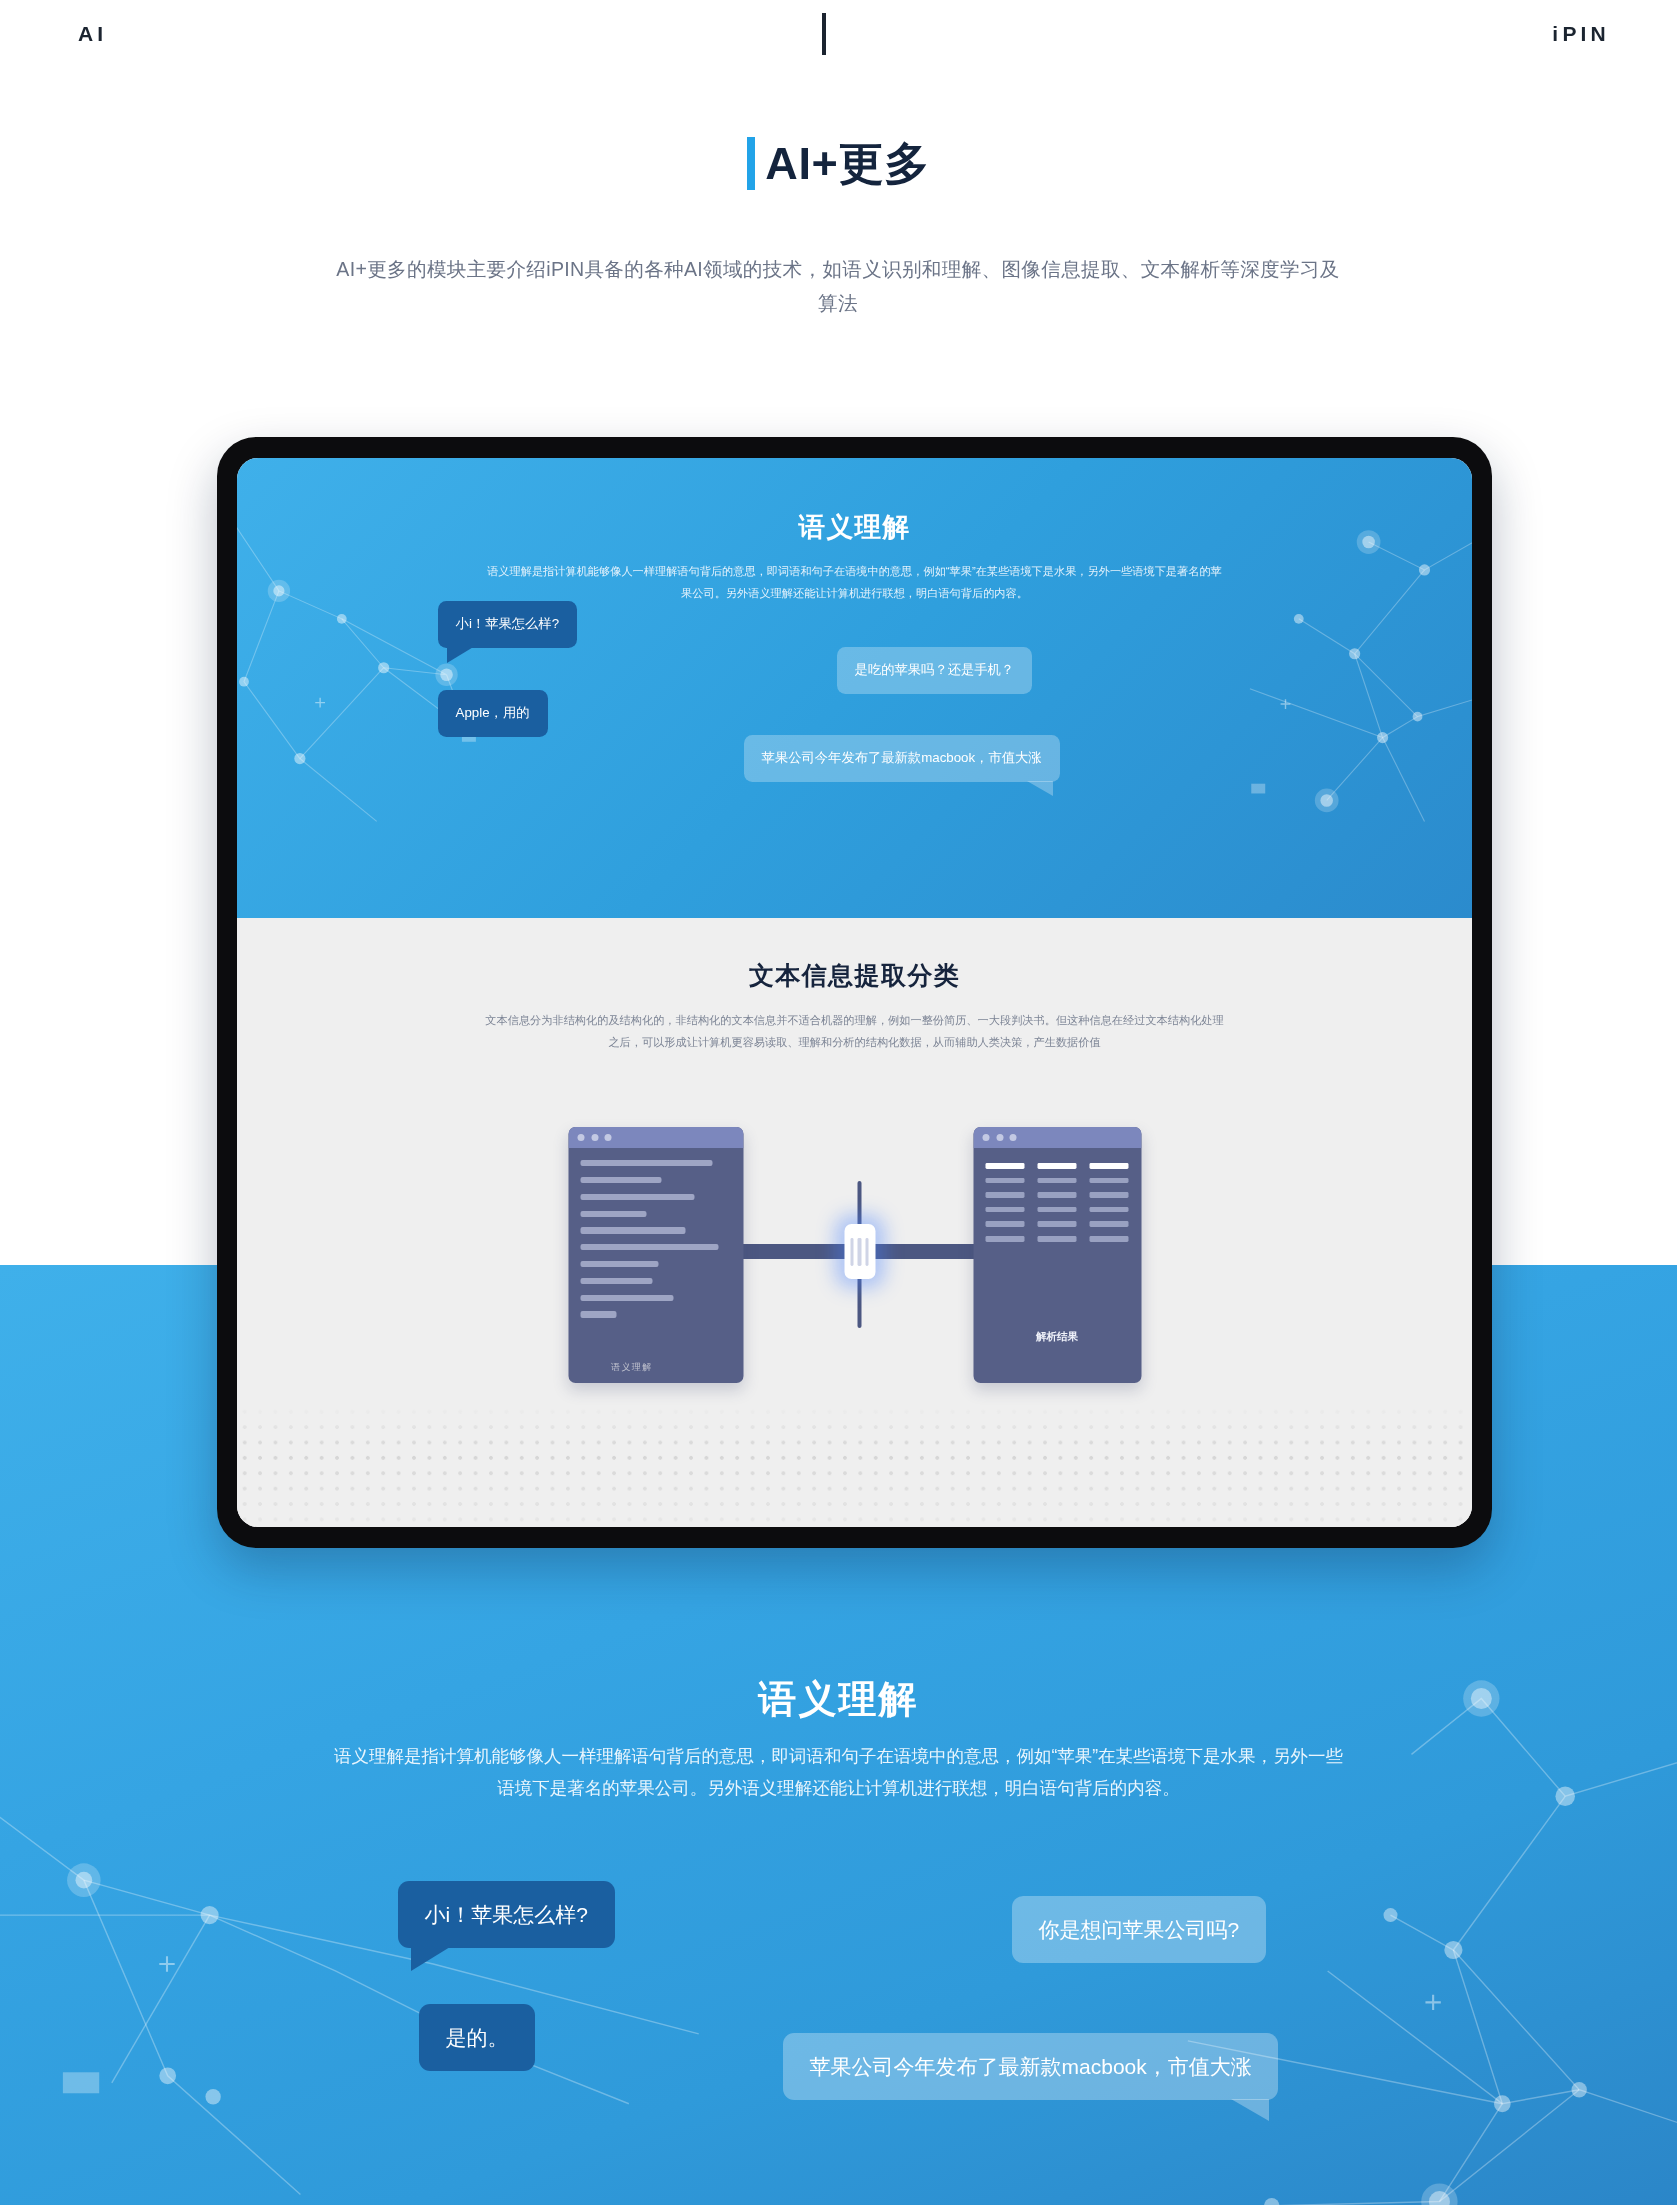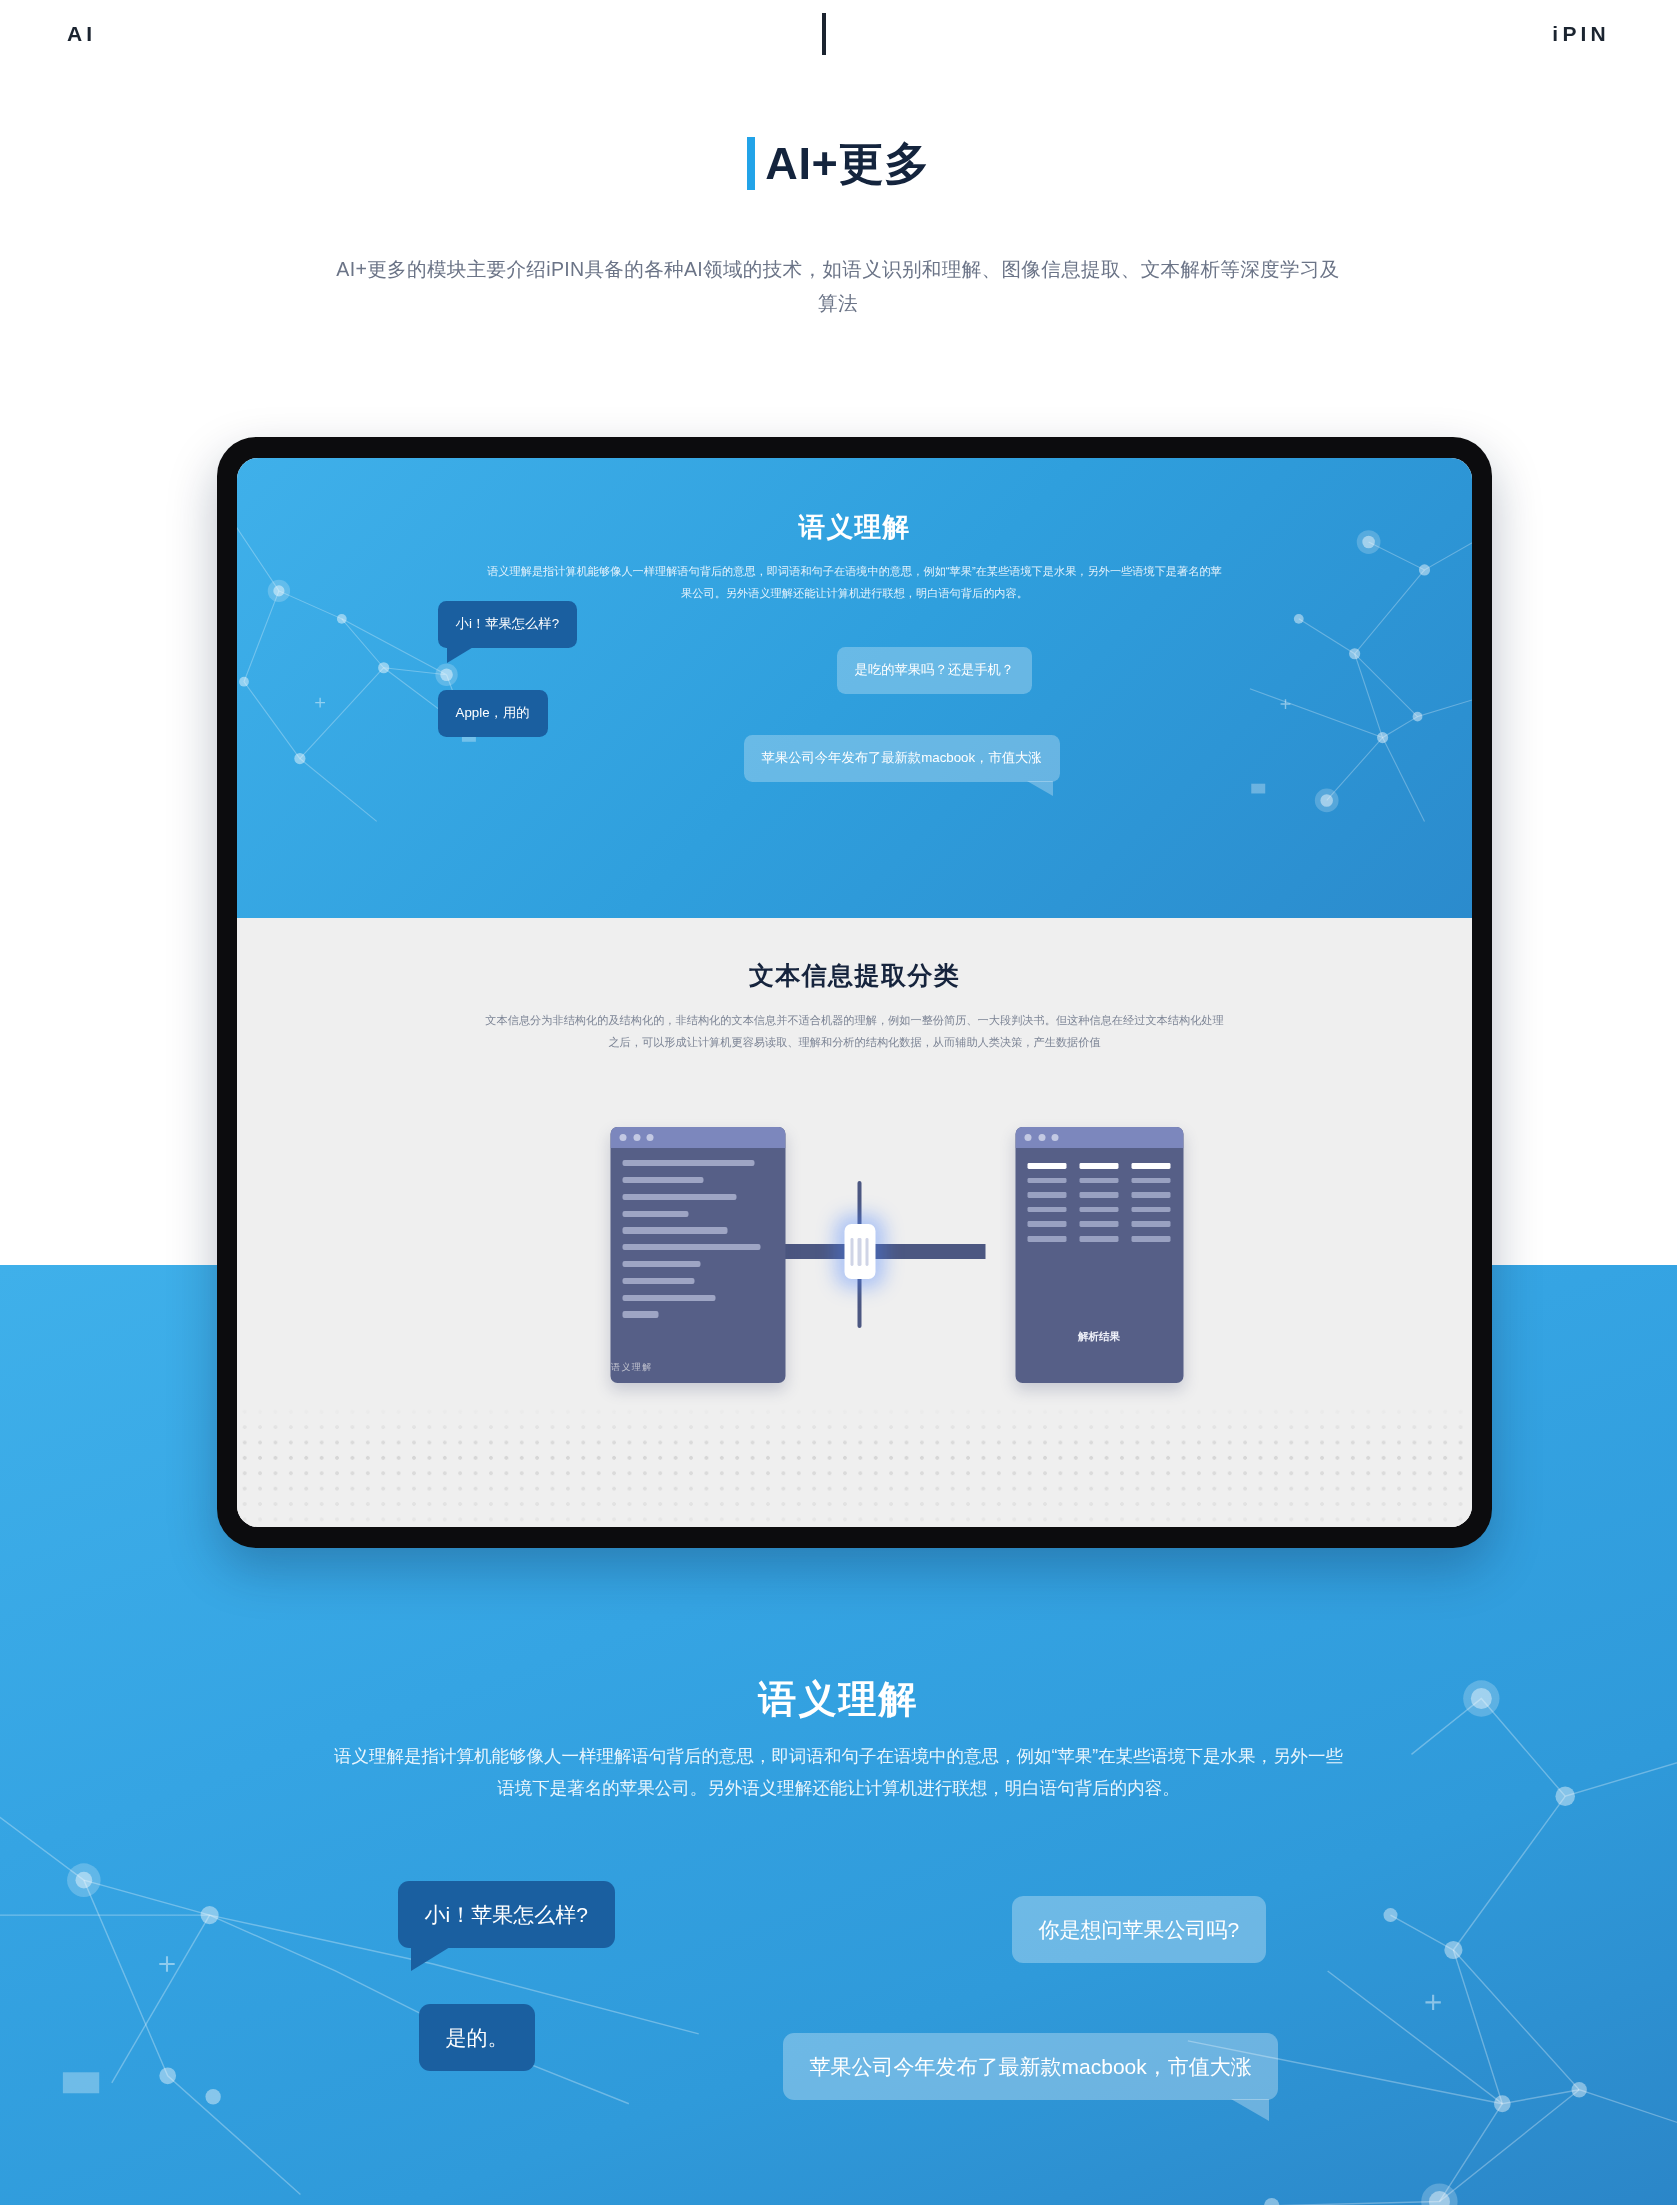--- a/index.html
+++ b/index.html
@@ -11,21 +11,21 @@
     position:relative; overflow:hidden;
   }
 
   
   .topbar {
     position:absolute; top:0; left:0; width:1677px; height:67px;
     display:flex; align-items:center; justify-content:space-between;
     padding:0 67px;
   }
   .topbar .tb-left, .topbar .tb-right {
-    font-size:21px; font-weight:700; color:#1b2430; letter-spacing:4.2px;
+    font-size:21px; font-weight:700; color:#1b2430; letter-spacing:4.2px;margin-left:11px;
   }
   .topbar .tb-center {
     width:4.2px; height:42px; background:#1b2430;
   }
 
   
   .title-wrap {
     position:absolute; top:137px; left:0; width:1677px;
     display:flex; align-items:center; justify-content:center;
   }
@@ -117,21 +117,21 @@
     background-image:radial-gradient(circle, #d3d3d3 1.8px, transparent 2.1px);
     background-size:15.4px 15.4px;
     -webkit-mask-image:linear-gradient(to bottom, rgba(0,0,0,0) 0%, rgba(0,0,0,1) 28%, rgba(0,0,0,.25) 72%, rgba(0,0,0,0) 100%);
     mask-image:linear-gradient(to bottom, rgba(0,0,0,0) 0%, rgba(0,0,0,1) 28%, rgba(0,0,0,.25) 72%, rgba(0,0,0,0) 100%);
     opacity:.9;
   }
 
   
   .diagram { position:absolute; top:196px; left:50%; transform:translateX(-50%); width:573px; height:266px; }
   .win { position:absolute; border-radius:7px; overflow:hidden; background:#565f87;
-         box-shadow:0 7px 15.4px rgba(60,70,110,.22);margin-left:42px; }
+         box-shadow:0 7px 15.4px rgba(60,70,110,.22); }
   .win-bar { height:21px; background:#7c87bd; display:flex; align-items:center; padding-left:9.8px; gap:6.3px; }
   .dot { width:7px; height:7px; border-radius:50%; background:#c3c9e3; }
   .lines { padding:12.6px 12.6px 0 12.6px; }
   .ln { height:6.3px; border-radius:2.1px; background:#aab2cf; margin-bottom:10.5px; opacity:.85; }
   .cols { display:flex; gap:12.6px; padding:15.4px 12.6px 0 12.6px; }
   .col { flex:1; }
   .cl { height:5.6px; border-radius:1.4px; background:#aab2cf; margin-bottom:9px; opacity:.8; }
   .cl.head { background:#ffffff; opacity:1; height:5.6px; }
   .win-caption { position:absolute; bottom:39px; left:0; width:100%; text-align:center;
     color:#f0f2fa; font-size:10.5px; font-weight:600; }

